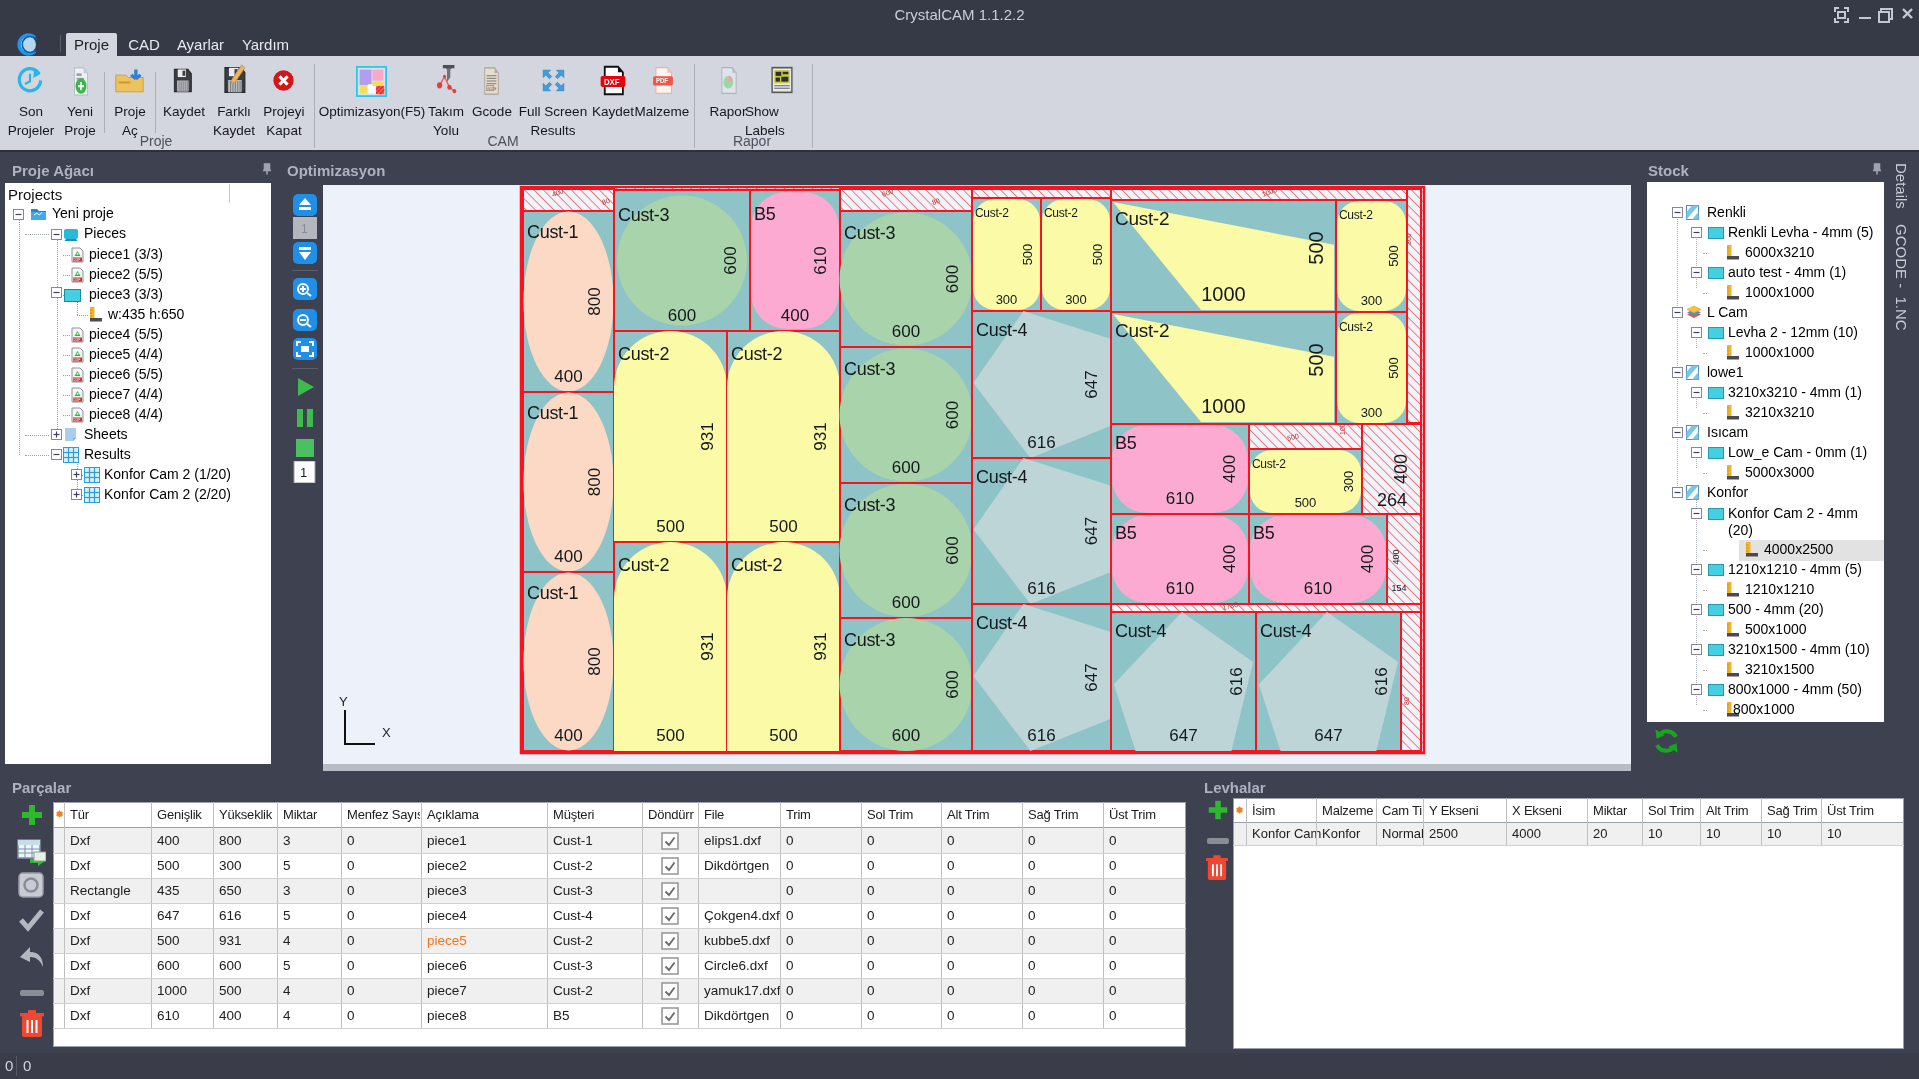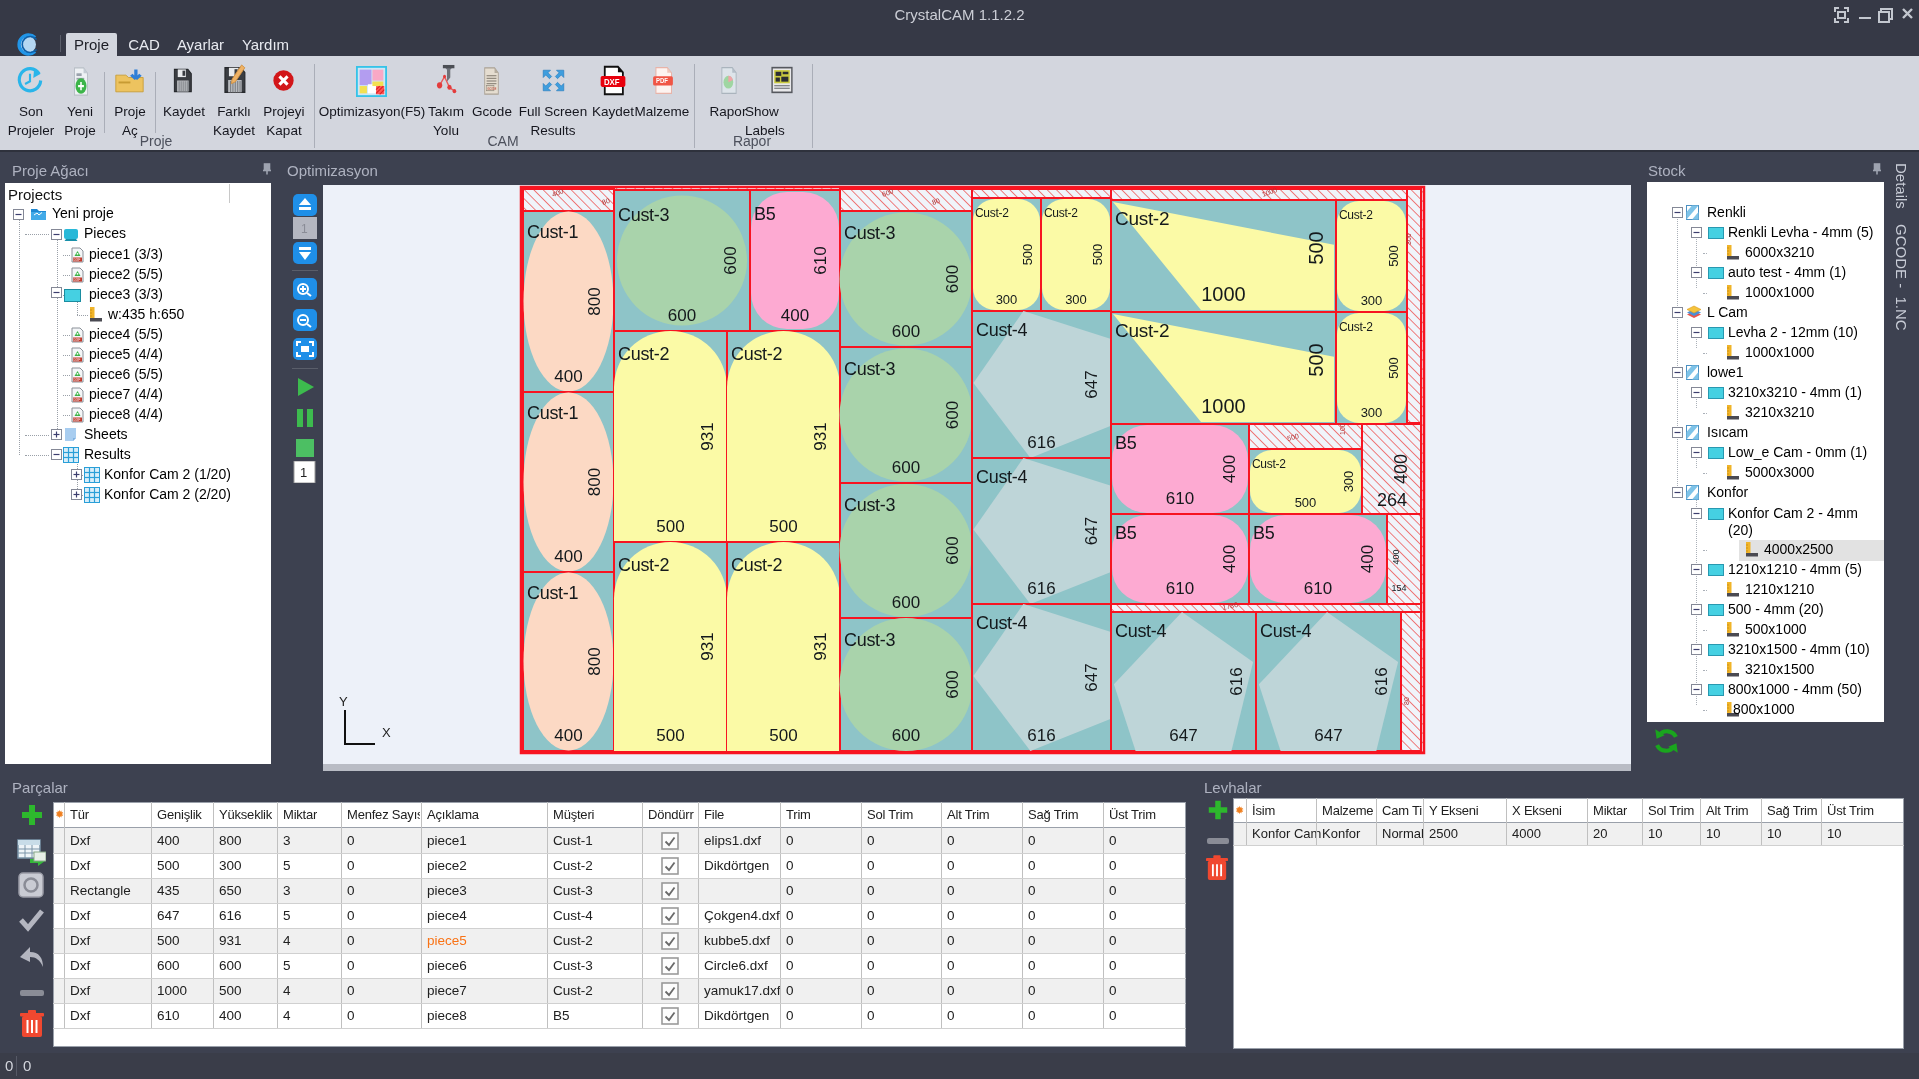--- a/index.html
+++ b/index.html
@@ -1,17 +1,17 @@
 <!DOCTYPE html>
 <html><head><meta charset="utf-8"><style>
 *{margin:0;padding:0;box-sizing:border-box}
 html,body{width:1919px;height:1079px;overflow:hidden}
 body{font-family:"Liberation Sans",sans-serif;background:#3d4150;position:relative}
 .abs{position:absolute}
-.hdrtxt{font-weight:normal;font-size:15px;color:#aeb2c0}
+.hdrtxt{font-weight:bold;font-size:15px;color:#aeb2c0}
 .wh{background:#fff}
 </style></head><body>
 <div class="abs" style="left:0;top:0;width:1919px;height:30px;background:#363946"></div>
 <div class="abs" style="left:0;top:0;width:1919px;height:30px;text-align:center;line-height:30px;color:#ccced6;font-size:15px">CrystalCAM 1.1.2.2</div>
 <svg class="abs" style="left:1833px;top:6px" width="82" height="18" viewBox="0 0 82 18">
 <g stroke="#c3c7cf" stroke-width="2" fill="none">
 <path d="M2 6 V2 H6 M11 2 H15 V6 M15 12 V16 H11 M6 16 H2 V12"></path>
 <rect x="5" y="6" width="7" height="6"></rect>
 <path d="M26 12 H38"></path>
 <path d="M46 6 H56 V16 H46 Z M48 6 V3 H59 V13 H56"></path>

